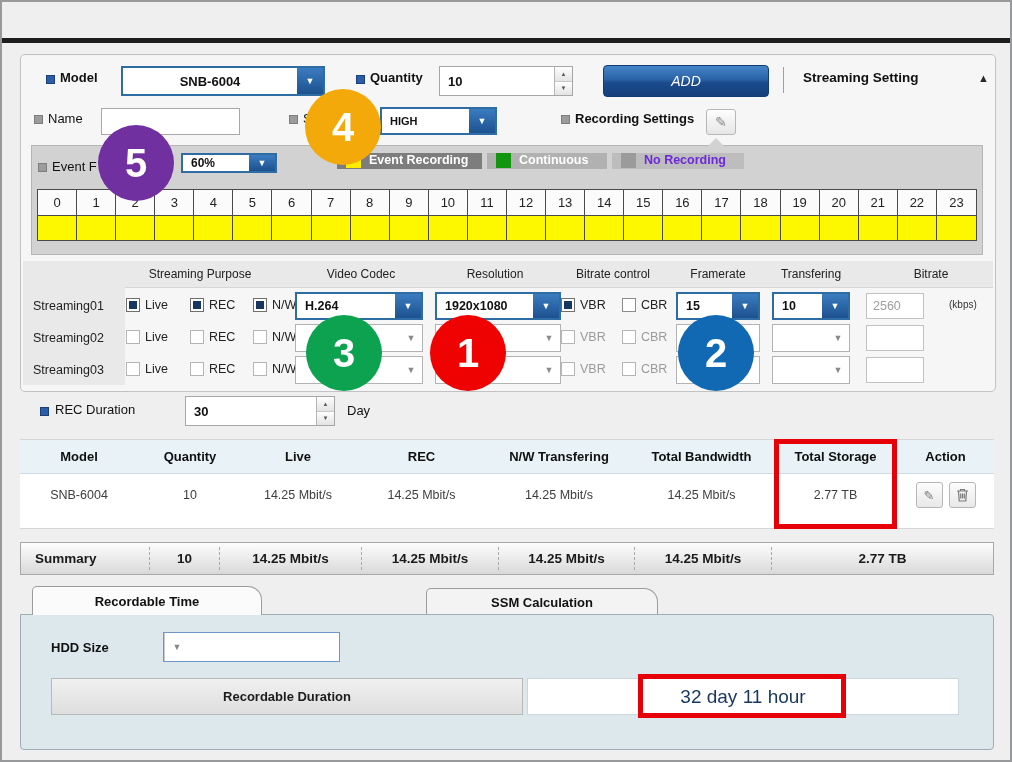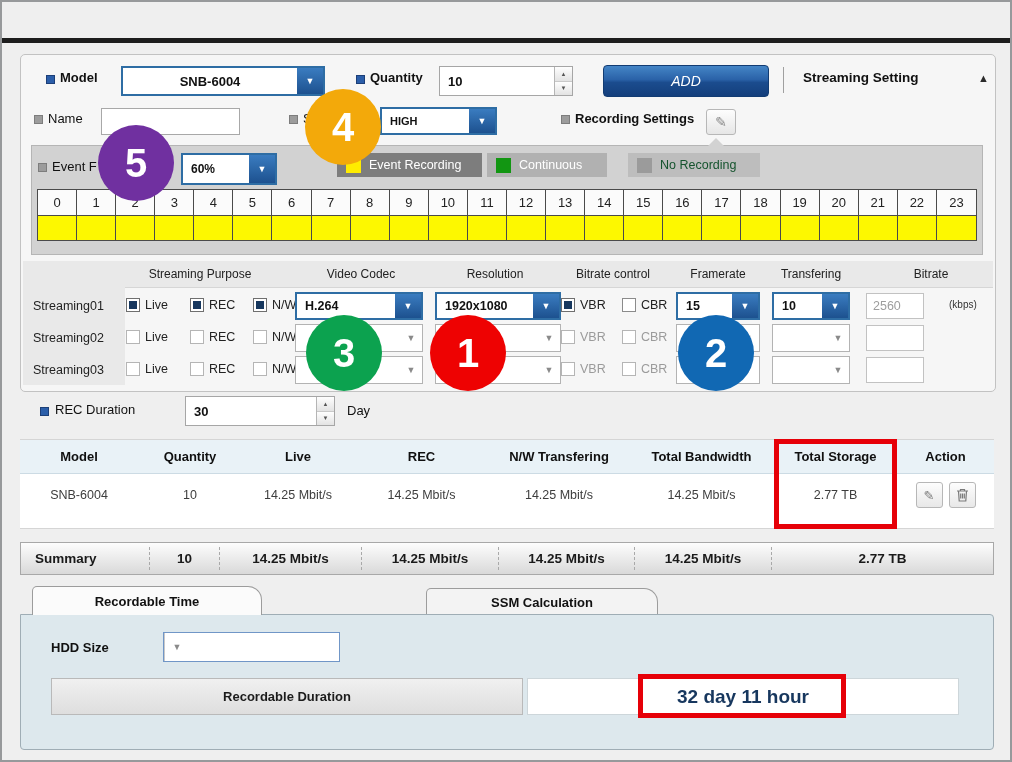--- a/index.html
+++ b/index.html
@@ -49,28 +49,28 @@
   .vdiv{position:absolute;left:762px;top:12px;height:26px;border-left:1px solid #a0a0a0;}
   .collapse{position:absolute;left:957px;top:17px;font-size:11px;color:#2b2b2b;}
   .pencil-btn{position:absolute;left:685px;top:54px;width:30px;height:26px;background:linear-gradient(#fdfdfd,#e6e6e6);
     border:1px solid #b7b7b7;border-radius:3px;display:flex;align-items:center;justify-content:center;
     color:#8a8a8a;font-size:14px;box-sizing:border-box;}
   
   .event-panel{position:absolute;left:10px;top:90px;width:952px;height:110px;background:#d2d2d2;
     border:1px solid #b5b5b5;box-sizing:border-box;}
   .notch{position:absolute;left:676px;top:-8px;width:0;height:0;border-left:8px solid transparent;
     border-right:8px solid transparent;border-bottom:8px solid #d2d2d2;}
-  .mode{position:absolute;top:7px;height:24px;display:flex;align-items:center;gap:8px;padding-left:9px;
-    box-sizing:border-box;font-size:12.5px;cursor:pointer;}
+  .mode{position:absolute;top:7px;height:16px;display:flex;align-items:flex-start;gap:8px;padding-left:9px;
+    box-sizing:border-box;font-size:12.5px;cursor:pointer;font-weight:bold;}
   .mode .sw{width:15px;height:15px;}
   .mode.m1{left:305px;width:145px;background:#7d7d7d;color:#fff;}
   .mode.m1 .sw{background:#ffec00;}
   .mode.m2{left:455px;width:120px;background:#b1b1b1;color:#fff;}
   .mode.m2 .sw{background:#129612;}
-  .mode.m3{left:580px;width:132px;background:#bdbdbd;color:#14532d;margin-left:16px;}
+  .mode.m3{left:580px;width:132px;background:#bdbdbd;color:#6d28d9;}
   .mode.m3 .sw{background:#9b9b9b;}
   .hour-grid{position:absolute;left:5px;right:5px;top:43px;border:1px solid #4a4a4a;background:#fbfbfb;}
   .hg-row{display:grid;grid-template-columns:repeat(24,1fr);}
   .hg-row.head div{height:25px;line-height:25px;text-align:center;background:#fbfbfb;
     border-right:1px solid #4a4a4a;font-size:13px;color:#222;}
   .hg-row.cells div{height:24px;background:#fdf800;border-right:1px solid #4a4a4a;border-top:1px solid #4a4a4a;}
   .hg-row div:last-child{border-right:none;}
   
   .stream-head{position:absolute;left:2px;right:2px;top:206px;height:26px;background:#e9e9e9;
     border-bottom:1px solid #d6d6d6;}
@@ -120,21 +120,21 @@
     display:flex;box-sizing:border-box;}
   .hdd-val{flex:1;display:flex;align-items:center;justify-content:center;font-size:13px;font-weight:bold;color:#17375e;}
   .hdd-val span{background:#b9d7f1;padding:0 5px;}
   .hdd-arr{width:24px;border-left:1px solid #c8c8c8;display:flex;align-items:center;justify-content:center;
     color:#8a8a8a;font-size:9px;}
   .rd-head{position:absolute;left:30px;top:63px;width:472px;height:37px;background:linear-gradient(#f0f0f0,#dedede);
     border:1px solid #b9b9b9;box-sizing:border-box;display:flex;align-items:center;justify-content:center;
     font-size:13px;font-weight:bold;color:#1c1c1c;}
   .rd-val{position:absolute;left:506px;top:63px;width:432px;height:37px;background:#fff;border:1px solid #cdd6da;
     box-sizing:border-box;display:flex;align-items:center;justify-content:center;
-    font-size:19px;font-weight:bold;color:#17375e;}
+    font-size:19px;font-weight:normal;color:#17375e;}
   
   .badge{position:absolute;width:76px;height:76px;border-radius:50%;color:#fff;font-size:40px;font-weight:bold;
     display:flex;align-items:center;justify-content:center;z-index:10;}
   .badge.b1{left:428px;top:313px;background:#ee0202;}
   .badge.b2{left:676px;top:313px;background:#1168b3;}
   .badge.b3{left:304px;top:313px;background:#0ca24f;}
   .badge.b4{left:303px;top:87px;background:#f3a90a;}
   .badge.b5{left:96px;top:123px;background:#7030a0;}
 </style>
 </head>
@@ -180,21 +180,21 @@
     <span class="bullet gray" style="left:540px;top:60px;"></span>
     <span class="lbl" style="left:554px;top:56px;font-weight:bold;">Recording Settings</span>
     <div class="pencil-btn">
       <span>✎</span>
     </div>
 
     <div class="event-panel">
       <div class="notch"></div>
       <span class="bullet gray" style="left:6px;top:17px;"></span>
       <span class="lbl" style="left:20px;top:13px;">Event F</span>
-      <div class="dd active" style="left:149px;top:7px;width:96px;height:32px;">
+      <div class="dd active" style="left:149px;top:7px;width:96px;height:20px;">
         <span class="val" style="font-size:12px;">60%</span>
         <span class="arr">▼</span>
       </div>
       <div class="mode m1">
         <span class="sw"></span>
         <span>Event Recording</span>
       </div>
       <div class="mode m2">
         <span class="sw"></span>
         <span>Continuous</span>

